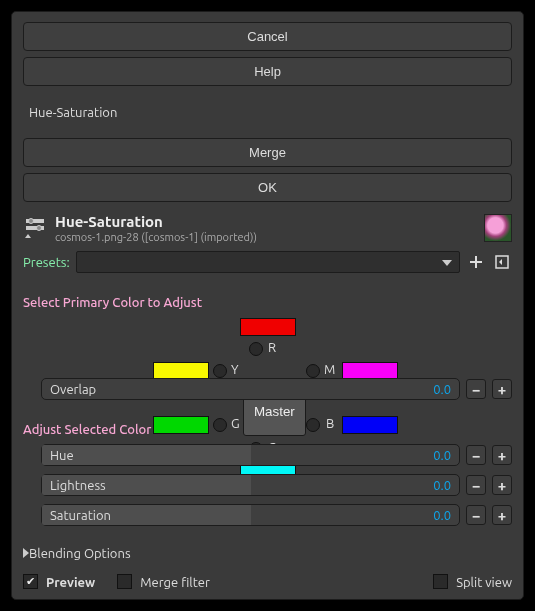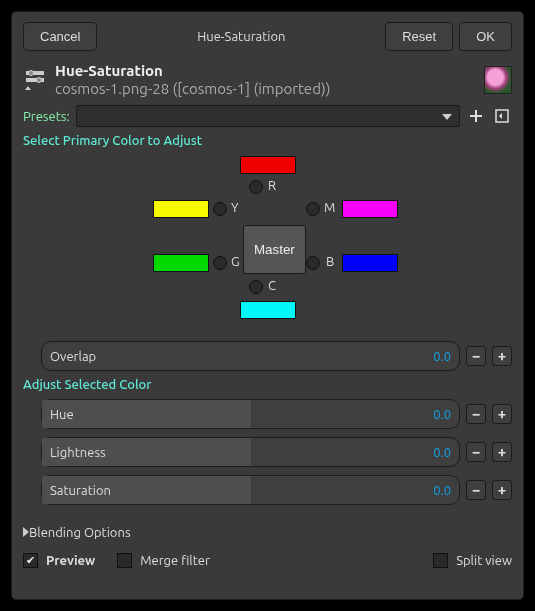--- a/index.html
+++ b/index.html
@@ -16,21 +16,21 @@
     background: #3a3a3a;
     border: 1px solid #1c1c1c;
     border-radius: 5px;
     width: 513px;
     height: 589px;
     padding: 10px 11px;
     display: flex;
     flex-direction: column;
     gap: 6px;
   }
-  .btn-row { display: flex; gap: 6px; }
+  .btn-row { display: flex; gap: 6px; flex-direction: column; }
   .btn-row .spacer { flex: 1; }
   .topbtn {
     background: #3f3f3f;
     border: 1px solid #1c1c1c;
     border-radius: 4px;
     color: #ddd;
     padding: 6px 16px;
     font-size: 13px;
     cursor: pointer;
   }
@@ -40,21 +40,21 @@
     font-size: 13px;
   }
   .title-row { display: flex; align-items: center; gap: 8px; margin-top: 6px; }
   .tool-icon {
     width: 24px; height: 24px;
     display: flex; align-items: center; justify-content: center;
     color: #ccc;
     flex-shrink: 0;
   }
   .title-text h2 { font-size: 15px; font-weight: 600; color: #eee; line-height: 1.1; }
-  .title-text .sub { font-size: 15px; color: #aaa; }
+  .title-text .sub { font-size: 11px; color: #aaa; }
   .thumb {
     width: 28px; height: 28px; margin-left: auto;
     background: radial-gradient(circle at 40% 40%, #f6a0d8 0 35%, #a04078 50%, #2a552a 70%);
     border: 1px solid #222;
   }
   .presets-row { display: flex; align-items: center; gap: 6px; margin-top: 2px; }
   .presets-row .lbl { color: #86efac; }
   .preset-select {
     flex: 1;
     background: #2f2f2f;
@@ -69,21 +69,21 @@
     border-left: 5px solid transparent;
     border-right: 5px solid transparent;
     border-top: 6px solid #ccc;
   }
   .icon-btn {
     width: 20px; height: 20px;
     display: flex; align-items: center; justify-content: center;
     color: #ddd; cursor: pointer;
     font-size: 14px;
   }
-  .section-label { color: #5eead4; font-weight: 500; margin-top: 0; }
+  .section-label { color: #f9a8d4; font-weight: 500; margin-top: 16px; }
   .wheel {
     position: relative;
     width: 100%;
     height: 180px;
   }
   .swatch {
     position: absolute;
     width: 56px; height: 18px;
     border: 1px solid #111;
   }
@@ -109,22 +109,22 @@
   }
   .slider-row {
     display: flex; align-items: center; gap: 6px;
     margin-top: 2px;
   }
   .slider-row .indent { width: 12px; }
   .slider-box {
     flex: 1;
     background: #3f3f3f;
     border: 1px solid #1c1c1c;
-    border-radius: 10px;
-    height: 30px;
+    border-radius: 5px;
+    height: 22px;
     position: relative;
     display: flex; align-items: center; justify-content: space-between;
     padding: 0 8px;
   }
   .slider-box .name { color: #ddd; }
   .slider-box .val { color: #0ea5e9; }
   .slider-box .fill {
     position: absolute; left: 0; top: 0; bottom: 0;
     width: 50%;
     background: #4e4e4e;
@@ -160,24 +160,25 @@
   }
   .bold { font-weight: 600; }
 </style>
 </head>
 <body>
 
 <div class="panel">
 
   <div class="btn-row">
     <button class="topbtn">Cancel</button>
+    <button class="topbtn">Help</button>
     <div class="spacer"></div>
     <div class="plain-label">Hue-Saturation</div>
     <div class="spacer"></div>
-    <button class="topbtn">Reset</button>
+    <button class="topbtn">Merge</button>
     <button class="topbtn">OK</button>
   </div>
 
   <div class="title-row">
     <div class="tool-icon">
       <svg width="22" height="22" viewBox="0 0 22 22">
         <rect x="2" y="2" width="18" height="4" fill="#ccc"></rect>
         <rect x="2" y="9" width="18" height="4" fill="#ccc"></rect>
         <circle cx="7" cy="4" r="2.5" fill="#888" stroke="#ccc"></circle>
         <circle cx="15" cy="11" r="2.5" fill="#888" stroke="#ccc"></circle>

